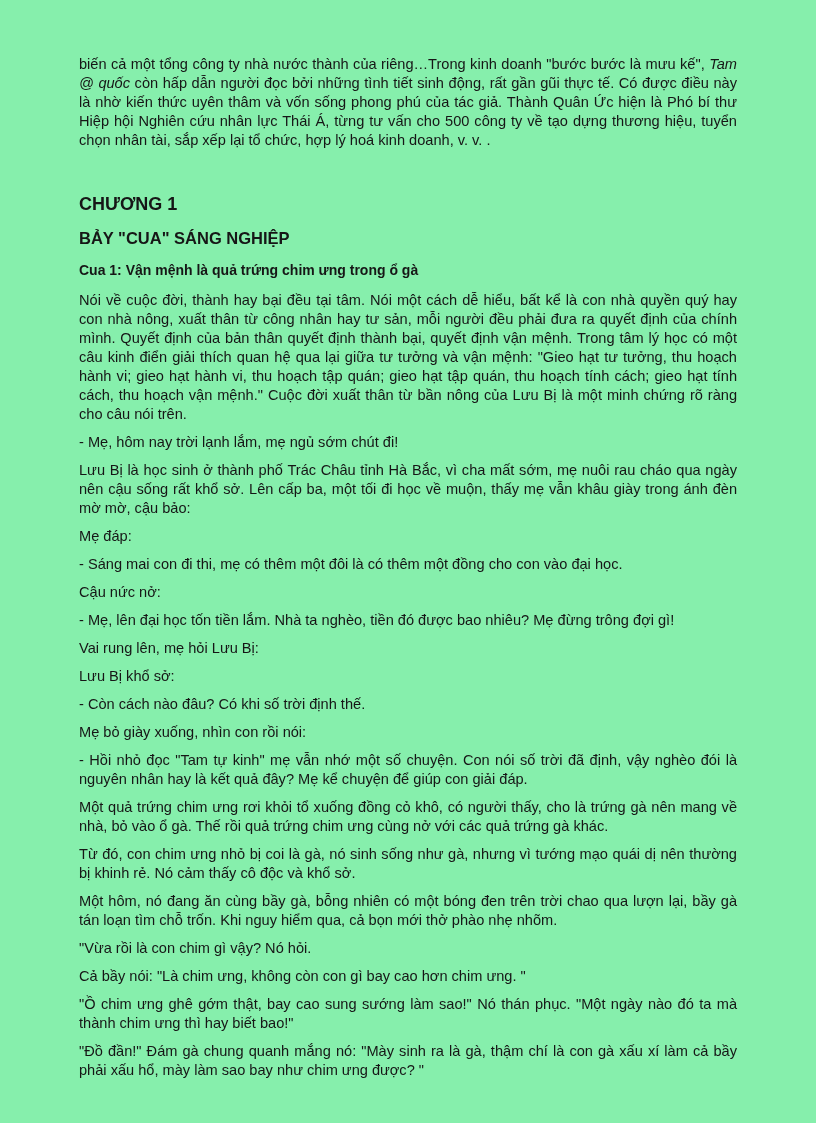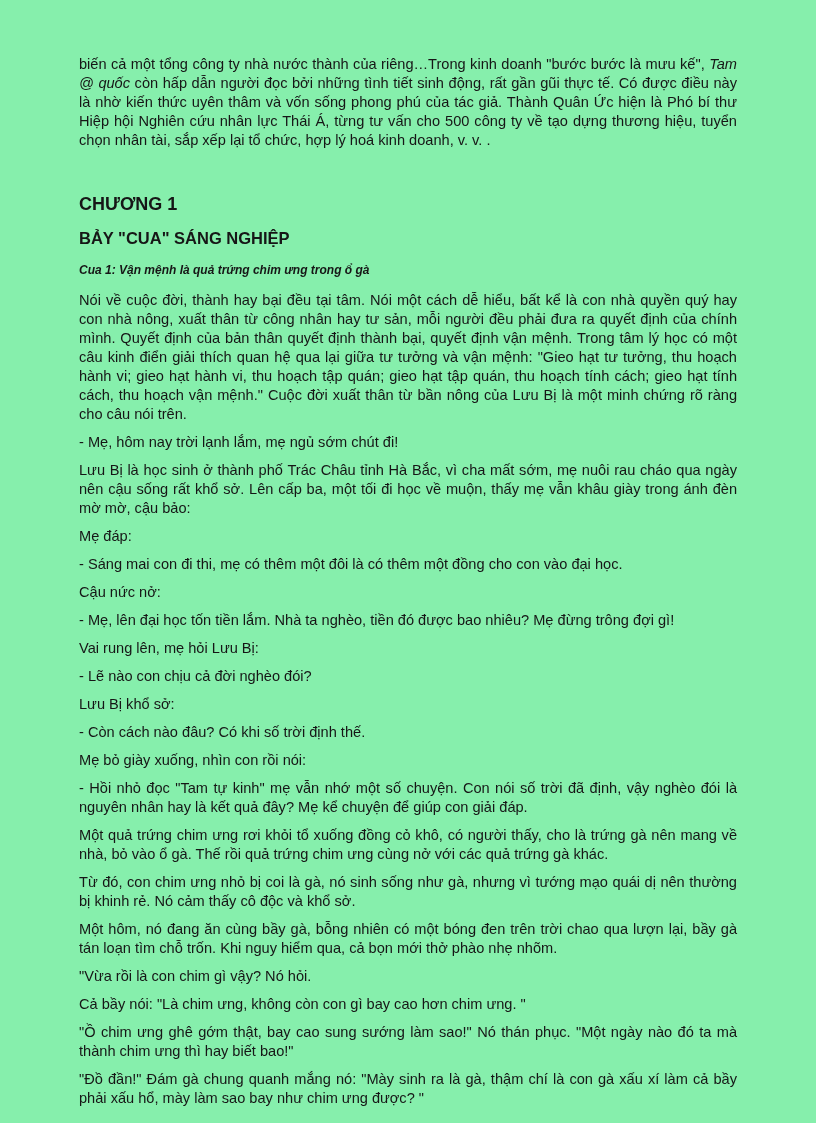--- a/index.html
+++ b/index.html
@@ -30,24 +30,23 @@
     font-weight: bold;
     margin: 44px 0 14px 0;
   }
   .chapter-title {
     font-size: 16.5px;
     line-height: 20px;
     font-weight: bold;
     margin: 0 0 13px 0;
   }
   .section-subtitle {
-    font-size: 12px;
+    font-size: 14px;
     line-height: 19px;
     font-weight: bold;
-    font-style: italic;
     margin: 0 0 11px 0;
   }
 </style>
 </head>
 <body>
 
 <div class="page">
 
   <p class="para"><span>biến cả một tổng công ty nhà nước thành của riêng…Trong kinh doanh "bước bước là mưu kế", </span><em>Tam @ quốc</em><span> còn hấp dẫn người đọc bởi những tình tiết sinh động, rất gần gũi thực tế. Có được điều này là nhờ kiến thức uyên thâm và vốn sống phong phú của tác giả. Thành Quân Ức hiện là Phó bí thư Hiệp hội Nghiên cứu nhân lực Thái Á, từng tư vấn cho 500 công ty về tạo dựng thương hiệu, tuyển chọn nhân tài, sắp xếp lại tổ chức, hợp lý hoá kinh doanh, v. v. .</span></p>
 
@@ -56,21 +55,20 @@
   <h3 class="section-subtitle">Cua 1: Vận mệnh là quả trứng chim ưng trong ổ gà</h3>
 
   <p class="para">Nói về cuộc đời, thành hay bại đều tại tâm. Nói một cách dễ hiểu, bất kể là con nhà quyền quý hay con nhà nông, xuất thân từ công nhân hay tư sản, mỗi người đều phải đưa ra quyết định của chính mình. Quyết định của bản thân quyết định thành bại, quyết định vận mệnh. Trong tâm lý học có một câu kinh điển giải thích quan hệ qua lại giữa tư tưởng và vận mệnh: "Gieo hạt tư tưởng, thu hoạch hành vi; gieo hạt hành vi, thu hoạch tập quán; gieo hạt tập quán, thu hoạch tính cách; gieo hạt tính cách, thu hoạch vận mệnh." Cuộc đời xuất thân từ bần nông của Lưu Bị là một minh chứng rõ ràng cho câu nói trên.</p>
   <p class="para">- Mẹ, hôm nay trời lạnh lắm, mẹ ngủ sớm chút đi!</p>
   <p class="para">Lưu Bị là học sinh ở thành phố Trác Châu tỉnh Hà Bắc, vì cha mất sớm, mẹ nuôi rau cháo qua ngày nên cậu sống rất khổ sở. Lên cấp ba, một tối đi học về muộn, thấy mẹ vẫn khâu giày trong ánh đèn mờ mờ, cậu bảo:</p>
   <p class="para">Mẹ đáp:</p>
   <p class="para">- Sáng mai con đi thi, mẹ có thêm một đôi là có thêm một đồng cho con vào đại học.</p>
   <p class="para">Cậu nức nở:</p>
   <p class="para">- Mẹ, lên đại học tốn tiền lắm. Nhà ta nghèo, tiền đó được bao nhiêu? Mẹ đừng trông đợi gì!</p>
   <p class="para">Vai rung lên, mẹ hỏi Lưu Bị:</p>
-  <p class="para">- Lẽ nào con chịu cả đời nghèo đói?</p>
   <p class="para">Lưu Bị khổ sở:</p>
   <p class="para">- Còn cách nào đâu? Có khi số trời định thế.</p>
   <p class="para">Mẹ bỏ giày xuống, nhìn con rồi nói:</p>
   <p class="para">- Hồi nhỏ đọc "Tam tự kinh" mẹ vẫn nhớ một số chuyện. Con nói số trời đã định, vậy nghèo đói là nguyên nhân hay là kết quả đây? Mẹ kể chuyện để giúp con giải đáp.</p>
   <p class="para">Một quả trứng chim ưng rơi khỏi tổ xuống đồng cỏ khô, có người thấy, cho là trứng gà nên mang về nhà, bỏ vào ổ gà. Thế rồi quả trứng chim ưng cùng nở với các quả trứng gà khác.</p>
   <p class="para">Từ đó, con chim ưng nhỏ bị coi là gà, nó sinh sống như gà, nhưng vì tướng mạo quái dị nên thường bị khinh rẻ. Nó cảm thấy cô độc và khổ sở.</p>
   <p class="para">Một hôm, nó đang ăn cùng bầy gà, bỗng nhiên có một bóng đen trên trời chao qua lượn lại, bầy gà tán loạn tìm chỗ trốn. Khi nguy hiểm qua, cả bọn mới thở phào nhẹ nhõm.</p>
   <p class="para">"Vừa rồi là con chim gì vậy? Nó hỏi.</p>
   <p class="para">Cả bầy nói: "Là chim ưng, không còn con gì bay cao hơn chim ưng. "</p>
   <p class="para">"Ồ chim ưng ghê gớm thật, bay cao sung sướng làm sao!" Nó thán phục. "Một ngày nào đó ta mà thành chim ưng thì hay biết bao!"</p>

